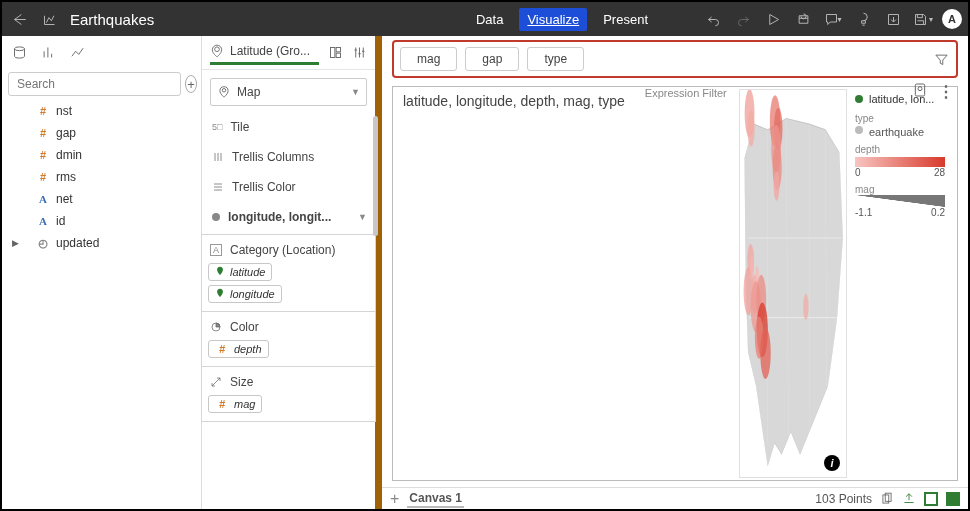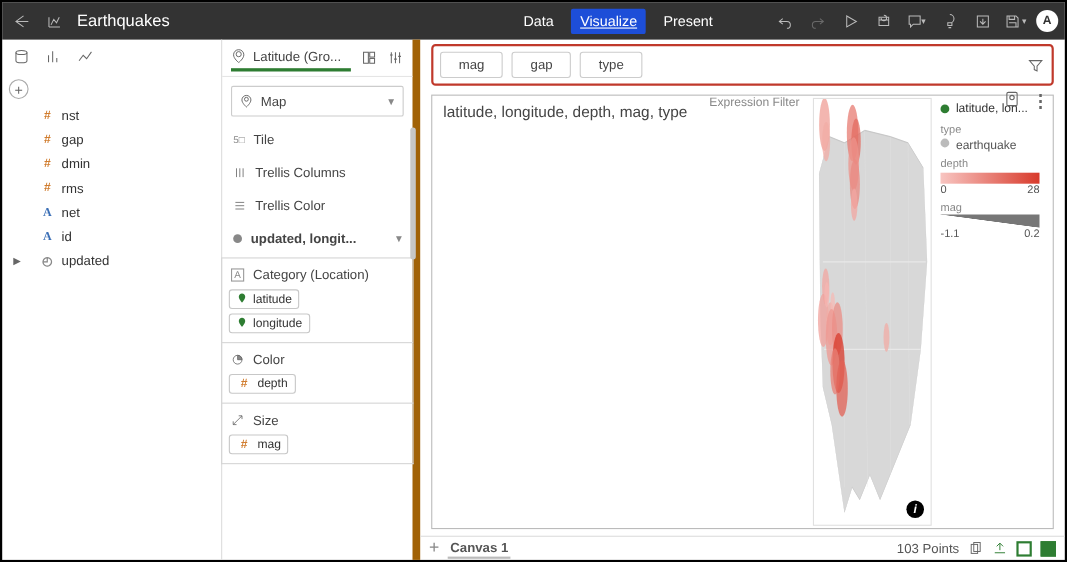--- a/index.html
+++ b/index.html
@@ -42,21 +42,21 @@
   .gheader .gtab { flex:1; display:flex; align-items:center; gap:6px; padding:4px 0; border-bottom:3px solid #2e7d32; color:#444; font-weight:500; overflow:hidden; white-space:nowrap;}
   .gicon { width:16px; height:16px; display:flex; align-items:center; justify-content:center; color:#666; }
   .vizdrop { margin:8px; height:28px; border:1px solid #ccc; border-radius:2px; display:flex; align-items:center; padding:0 6px; gap:6px; color:#444; }
   .vizdrop .caret { margin-left:auto; font-size:9px; color:#888; }
   .shelf { padding:4px 8px 6px 8px; }
   .shelf-head { display:flex; align-items:center; gap:8px; color:#444; padding:2px 0 4px 2px; }
   .shelf-head .dot { width:8px; height:8px; border-radius:50%; background:#888; }
   .shelf-head.bold { font-weight:600; }
   .well { border:1px solid #d5d5d5; border-top:none; padding:6px; margin:0 -1px; }
   .well.first { border-top:1px solid #d5d5d5; }
-  .pill { display:inline-flex; align-items:flex-start; gap:5px; border:1px solid #c7c7c7; border-radius:3px; background:#fff; padding:2px 6px; margin:2px 4px 2px 0; font-size:11px; color:#333; }
+  .pill { display:inline-flex; align-items:flex-start; gap:5px; border:1px solid #c7c7c7; border-radius:3px; background:#fff; padding:2px 6px; margin:2px 4px 2px 0; font-size:11px; color:#333;font-style:italic; }
   .pill svg { width:10px; height:10px; }
   .gscroll { position:absolute; right:-3px; top:80px; width:5px; height:120px; background:#c7c7c7; border-radius:3px; }
 
   
   .main { flex:1; display:flex; flex-direction:column; min-width:0; }
   .filterbar { display:flex; align-items:center; gap:8px; margin:4px 10px; border:2px solid #c0392b; border-radius:4px; padding:4px 6px; height:38px; }
   .chip { border:1px solid #ccc; border-radius:3px; padding:4px 16px; font-size:12px; color:#444; background:#fff; }
   .filterbar .grow { flex:1; }
   .fbicon { width:18px; height:18px; color:#555; display:flex; align-items:center; justify-content:center; }
   .sidebtns { position:absolute; right:14px; top:46px; display:flex; gap:10px; color:#666; font-size:16px;}
@@ -165,20 +165,21 @@
             <span><svg class="icod" viewBox="0 0 24 24">
                   <path d="M5 20 V10 M11 20 V4 M17 20 V14"></path>
                 </svg></span>
             <span><svg class="icod" viewBox="0 0 24 24">
                   <path d="M3 18 L9 10 L14 15 L21 5"></path>
                 </svg></span>
           </div>
         </div>
       </div>
       <div class="searchrow">
+        <input placeholder="Search" style="">
         <div class="plus">+</div>
       </div>
       <div class="fields">
         <div class="field">
             <span class="ic hash">#</span>
             <span>nst</span>
           </div>
         <div class="field">
             <span class="ic hash">#</span>
             <span>gap</span>
@@ -256,21 +257,21 @@
         <div class="shelf-head">
             <svg class="icod" viewBox="0 0 24 24" style="width:12px;height:12px">
               <path d="M4 6 H20 M4 12 H20 M4 18 H20"></path>
             </svg>
             <span>Trellis Color</span>
           </div>
       </div>
       <div class="shelf">
         <div class="shelf-head bold">
             <span class="dot"></span>
-            <span style="flex:1;overflow:hidden;text-overflow:ellipsis;white-space:nowrap">updated, longit...</span>
+            <span style="flex:1;overflow:hidden;text-overflow:ellipsis;white-space:nowrap">longitude, longit...</span>
             <span style="font-size:9px;color:#888">▼</span>
           </div>
       </div>
 
       <div class="well first">
         <div class="shelf-head">
             <span style="border:1px solid #999;font-size:9px;padding:0 2px;color:#888">A</span>
             <span>Category (Location)</span>
           </div>
         <span class="pill">

